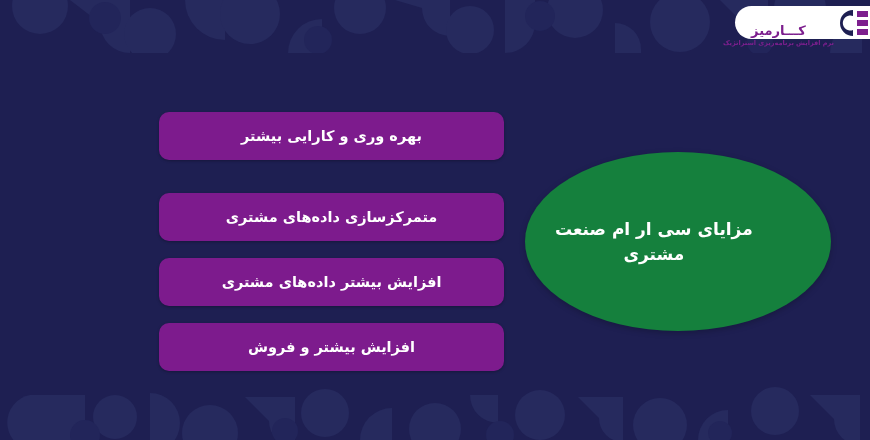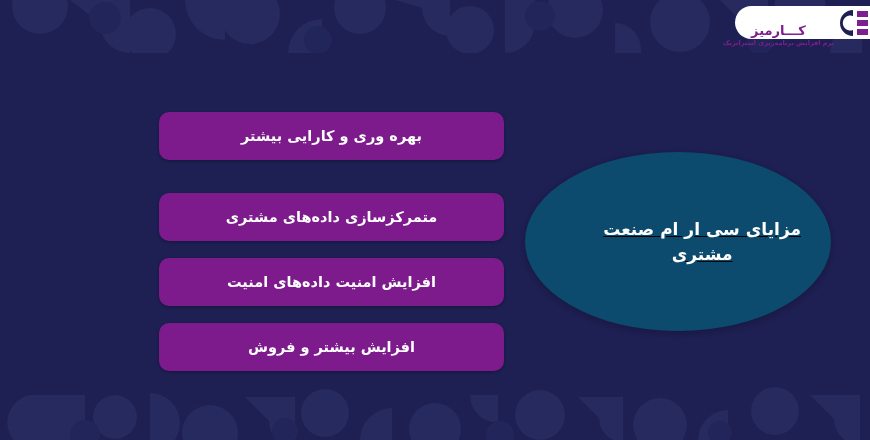--- a/index.html
+++ b/index.html
@@ -113,28 +113,27 @@
     letter-spacing: 0.2px;
   }
 
   
   #ellipse-node {
     position: absolute;
     left: 525px;
     top: 152px;
     width: 306px;
     height: 179px;
-    background: #0c4a6e;
+    background: #15803d;
     border-radius: 50%;
     display: flex;
     align-items: center;
-    justify-content: flex-start;
+    justify-content: flex-end;
     text-align: center;
     box-shadow: 0 2px 6px rgba(0,0,0,0.22);
-    text-decoration: underline;
   }
   #ellipse-label {
     color: #ffffff;
     font-size: 17px;
     font-weight: bold;
     line-height: 1.45;
     direction: rtl;
     padding: 0 30px;
   }
 </style>
@@ -215,21 +214,21 @@
   </div>
 
   <div id="boxes">
     <div class="benefit-box">
       <span class="benefit-label">بهره وری و کارایی بیشتر</span>
     </div>
     <div class="benefit-box tight">
       <span class="benefit-label">متمرکزسازی داده‌های مشتری</span>
     </div>
     <div class="benefit-box tight">
-      <span class="benefit-label">افزایش امنیت داده‌های امنیت</span>
+      <span class="benefit-label">افزایش بیشتر داده‌های مشتری</span>
     </div>
     <div class="benefit-box">
       <span class="benefit-label">افزایش بیشتر و فروش</span>
     </div>
   </div>
 
   <div id="ellipse-node">
     <div id="ellipse-label">
       <span>مزایای سی ار ام صنعت</span><br>
       <span>مشتری</span>

